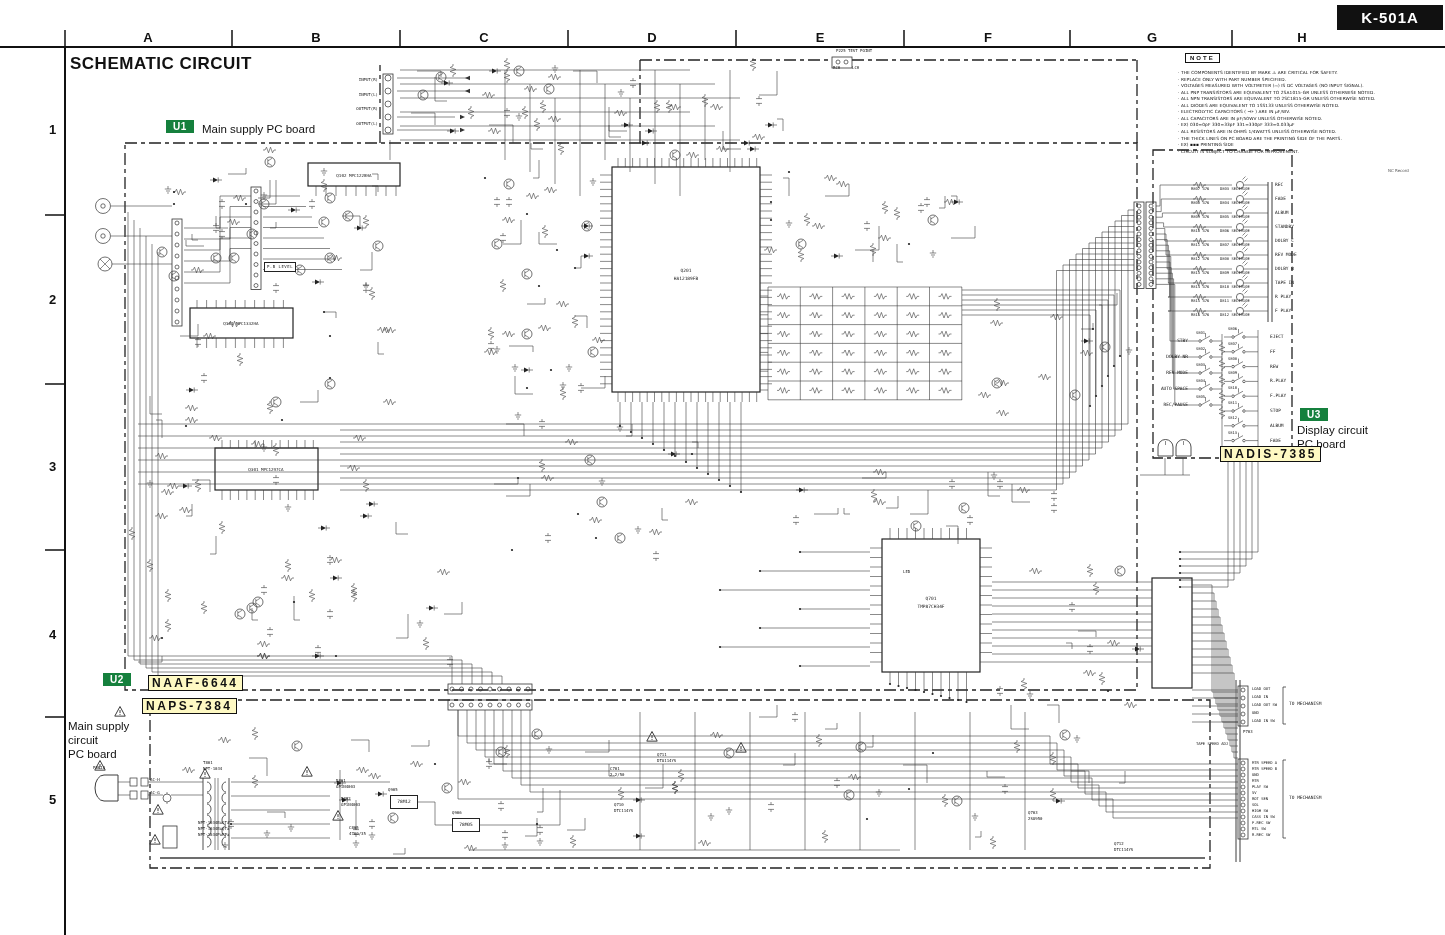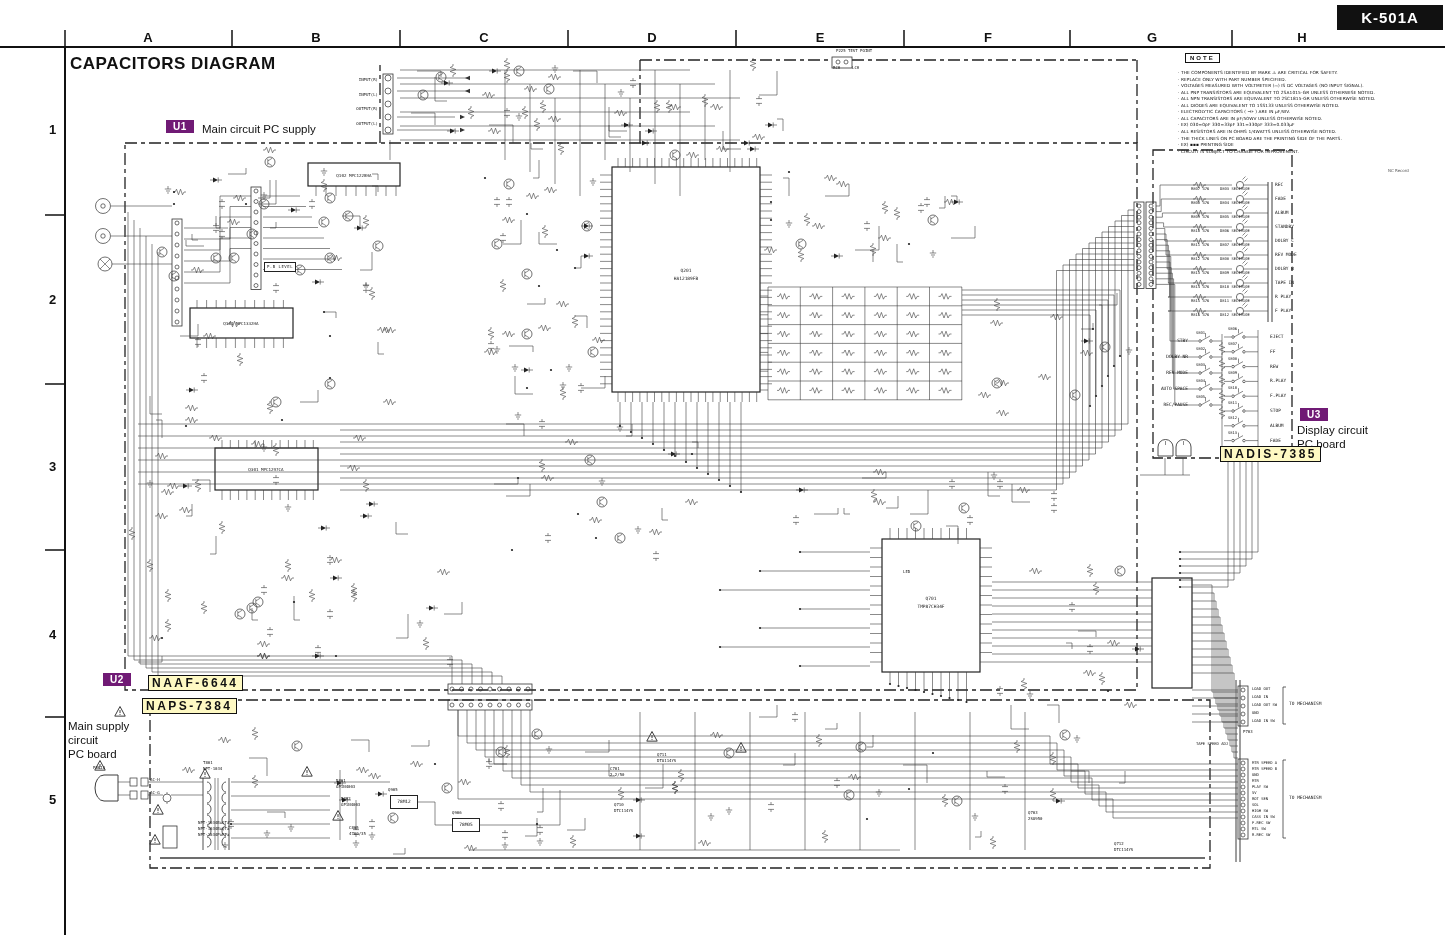--- a/index.html
+++ b/index.html
@@ -4,21 +4,21 @@
 <style>
   html,body{margin:0;padding:0;background:#e8e8e8}
   .sheet{position:relative;width:1445px;height:935px;background:#fff;overflow:hidden;
          font-family:"Liberation Sans",sans-serif;color:#111}
   .abs{position:absolute;white-space:nowrap}
   #wires{position:absolute;left:0;top:0}
   #ov{position:absolute;left:0;top:0;width:1445px;height:935px}
   .title{font-size:17px;font-weight:bold;letter-spacing:0.5px}
   .model{background:#111;color:#fff;font-size:15px;font-weight:bold;text-align:center;
          width:106px;height:25px;line-height:25px;letter-spacing:1px}
-  .badge{background:#701a75;color:#fff;font-size:10px;font-weight:bold;text-align:center;
+  .badge{background:#15803d;color:#fff;font-size:10px;font-weight:bold;text-align:center;
          padding:1px 7px;letter-spacing:0.5px}
   .bname{font-size:11.5px}
   .pbox{border:1.2px solid #111;background:#fef9c3;font-weight:bold;letter-spacing:2.5px;
         font-size:12px;padding:0 3px;font-family:"Liberation Sans",sans-serif}
   .notebox{border:1px solid #111;font-size:6px;font-weight:bold;letter-spacing:2px;
            padding:1px 4px;background:#fff}
   .t43{font-size:4.3px;line-height:5px;letter-spacing:0.1px;font-family:"DejaVu Sans",sans-serif}
   .t35{font-size:4px;line-height:4.5px;font-family:"DejaVu Sans Mono",monospace}
   .t38{font-size:3.8px;line-height:4px;font-family:"DejaVu Sans Mono",monospace}
   .t45{font-size:4.5px;line-height:5px;font-family:"DejaVu Sans Mono",monospace}
@@ -1485,28 +1485,28 @@
       <div class="abs t35" style="left: 657px; top: 759px;">DTA114YS</div>
       <div class="abs t35" style="left: 614px; top: 803px;">Q710</div>
       <div class="abs t35" style="left: 614px; top: 809px;">DTC114YS</div>
       <div class="abs t35" style="left: 1028px; top: 811px;">Q703</div>
       <div class="abs t35" style="left: 1028px; top: 817px;">2SA950</div>
       <div class="abs t35" style="left: 1114px; top: 842px;">Q712</div>
       <div class="abs t35" style="left: 1114px; top: 848px;">DTC114YS</div>
       <div class="abs t35" style="left: 1243px; top: 730px;">P703</div>
     </div>
 
-  <div class="title abs" style="left:70px;top:54px">CAPACITORS DIAGRAM</div>
+  <div class="title abs" style="left:70px;top:54px">SCHEMATIC CIRCUIT</div>
   <div class="model abs" style="left:1337px;top:5px">K-501A</div>
 
   <div class="notebox abs" style="left:1185px;top:53px">NOTE</div>
   <div class="nc abs" style="left:1388px;top:168px">NC Record</div>
 
   <div class="badge abs" style="left:166px;top:120px">U1</div>
-  <div class="bname abs" style="left:202px;top:123px">Main circuit PC supply</div>
+  <div class="bname abs" style="left:202px;top:123px">Main supply PC board</div>
   <div class="pbox abs" style="left:148px;top:675px">NAAF-6644</div>
 
   <div class="badge abs" style="left:103px;top:673px">U2</div>
   <div class="pbox abs" style="left:142px;top:698px">NAPS-7384</div>
   <div class="bname abs" style="left:68px;top:720px">Main supply</div>
   <div class="bname abs" style="left:68px;top:734px">circuit</div>
   <div class="bname abs" style="left:68px;top:748px">PC board</div>
 
   <div class="badge abs" style="left:1300px;top:408px">U3</div>
   <div class="bname abs" style="left:1297px;top:424px">Display circuit</div>

